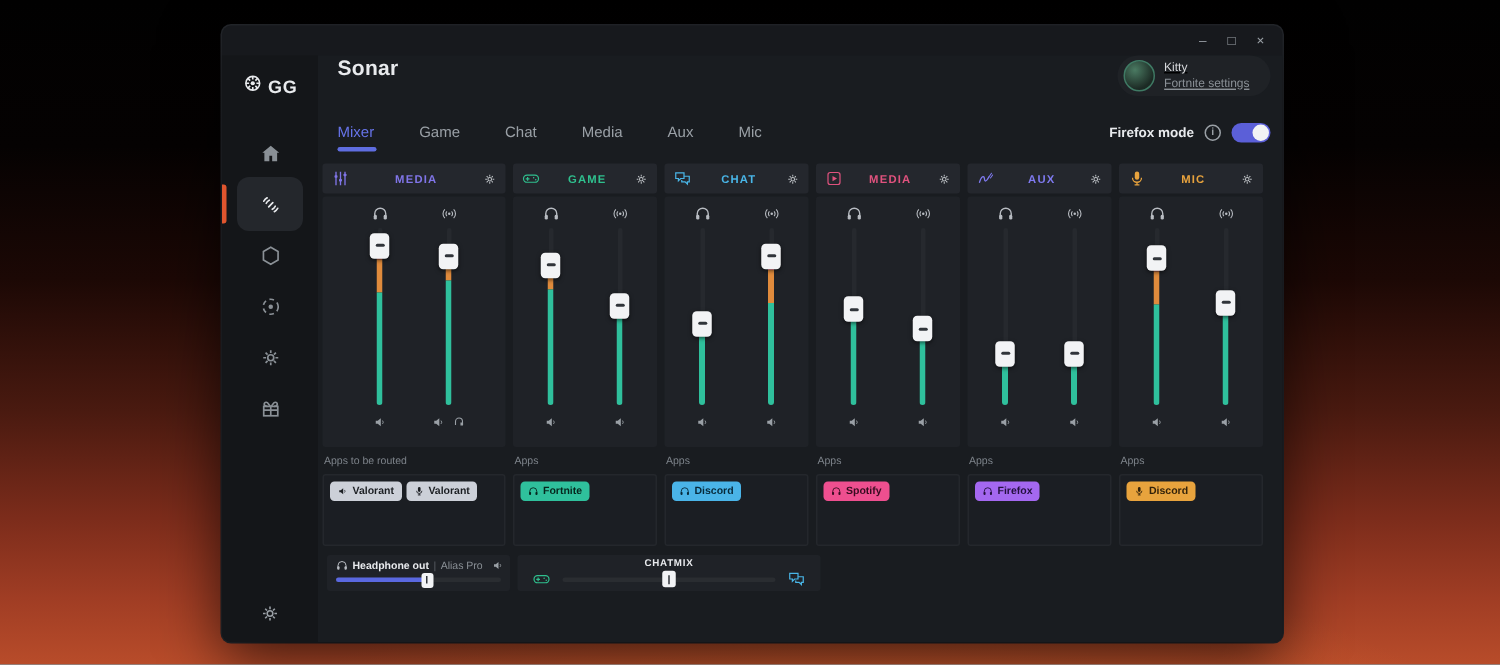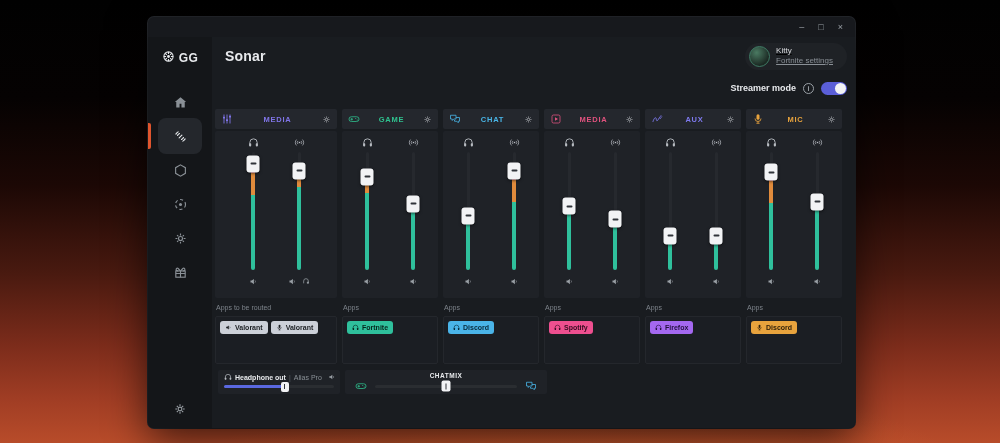--- a/index.html
+++ b/index.html
@@ -30,21 +30,21 @@
   .nav-item { position:relative; width:100%; height:34px; display:flex; align-items:center; justify-content:center; color:#8a9096; }
   .nav-item svg, .nav-item .glyph { width:15px; height:15px; font-size:14px; line-height:1; }
   .nav-item.active { color:#e8eaed; }
   .nav-item.active .pill { position:absolute; left:10px; right:10px; top:-1px; bottom:-1px; background:#24272c; border-radius:8px; }
   .nav-item.active .bar { position:absolute; left:0; top:4px; width:3px; height:26px; background:#e0552e; border-radius:0 2px 2px 0; }
   .nav-item .ic { position:relative; z-index:1; display:flex; }
   .sidebar-gear { position:absolute; bottom:12px; left:0; right:0; display:flex; justify-content:center; color:#9aa0a6; }
   .sidebar-gear svg { width:14px; height:14px; }
   
   .main { flex:1; background:#191c20; display:flex; flex-direction:column; min-width:0; }
-  .app-header { height:38px; flex:none; display:flex; align-items:center; justify-content:space-between; padding:0 8px 0 13px; }
+  .app-header { height:38px; flex:none; display:flex; align-items:flex-start; justify-content:space-between; padding:0 8px 0 13px; }
   .app-title { color:#e8eaed; font-size:14px; font-weight:bold; letter-spacing:.2px; }
   .account-chip { display:flex; align-items:center; gap:6px; background:#1f2226; border-radius:14px; padding:3px 14px 3px 4px;text-decoration:underline; }
   .avatar { width:21px; height:21px; border-radius:50%; background:radial-gradient(circle at 35% 30%, #4a7a62, #1c2a24 70%); border:1px solid #3f7a64; }
   .account-name { color:#d8dadd; font-size:8px; line-height:1.3; }
   .account-link { color:#8a9096; font-size:8px; text-decoration:underline; line-height:1.3; }
   
   .tab-row { height:26px; flex:none; display:flex; align-items:center; padding:0 8px 0 13px; }
   .tabs { display:flex; gap:0; height:100%; }
   .tab { position:relative; padding:0 15px; display:flex; align-items:center; color:#9aa0a6; font-size:10px; }
   .tab:first-child { padding-left:0; }
@@ -192,23 +192,31 @@
           <div class="account-chip">
             <span class="avatar"></span>
             <span>
               <div class="account-name">Kitty</div>
               <div class="account-link">Fortnite settings</div>
             </span>
           </div>
         </div>
 
         <div class="tab-row">
+          <div class="tabs" id="tabs">
+              <div class="tab active">Mixer</div>
+              <div class="tab">Game</div>
+              <div class="tab">Chat</div>
+              <div class="tab">Media</div>
+              <div class="tab">Aux</div>
+              <div class="tab">Mic</div>
+            </div>
           <div class="tab-spacer"></div>
           <div class="streamer">
-            <span class="streamer-label">Streamer mode</span>
+            <span class="streamer-label">Firefox mode</span>
             <span class="info-ic">i</span>
             <span class="toggle">
                 <span class="knob"></span>
               </span>
           </div>
         </div>
 
         <div class="mixer">
           <div class="channels" id="channels">
               <div class="channel wide">

